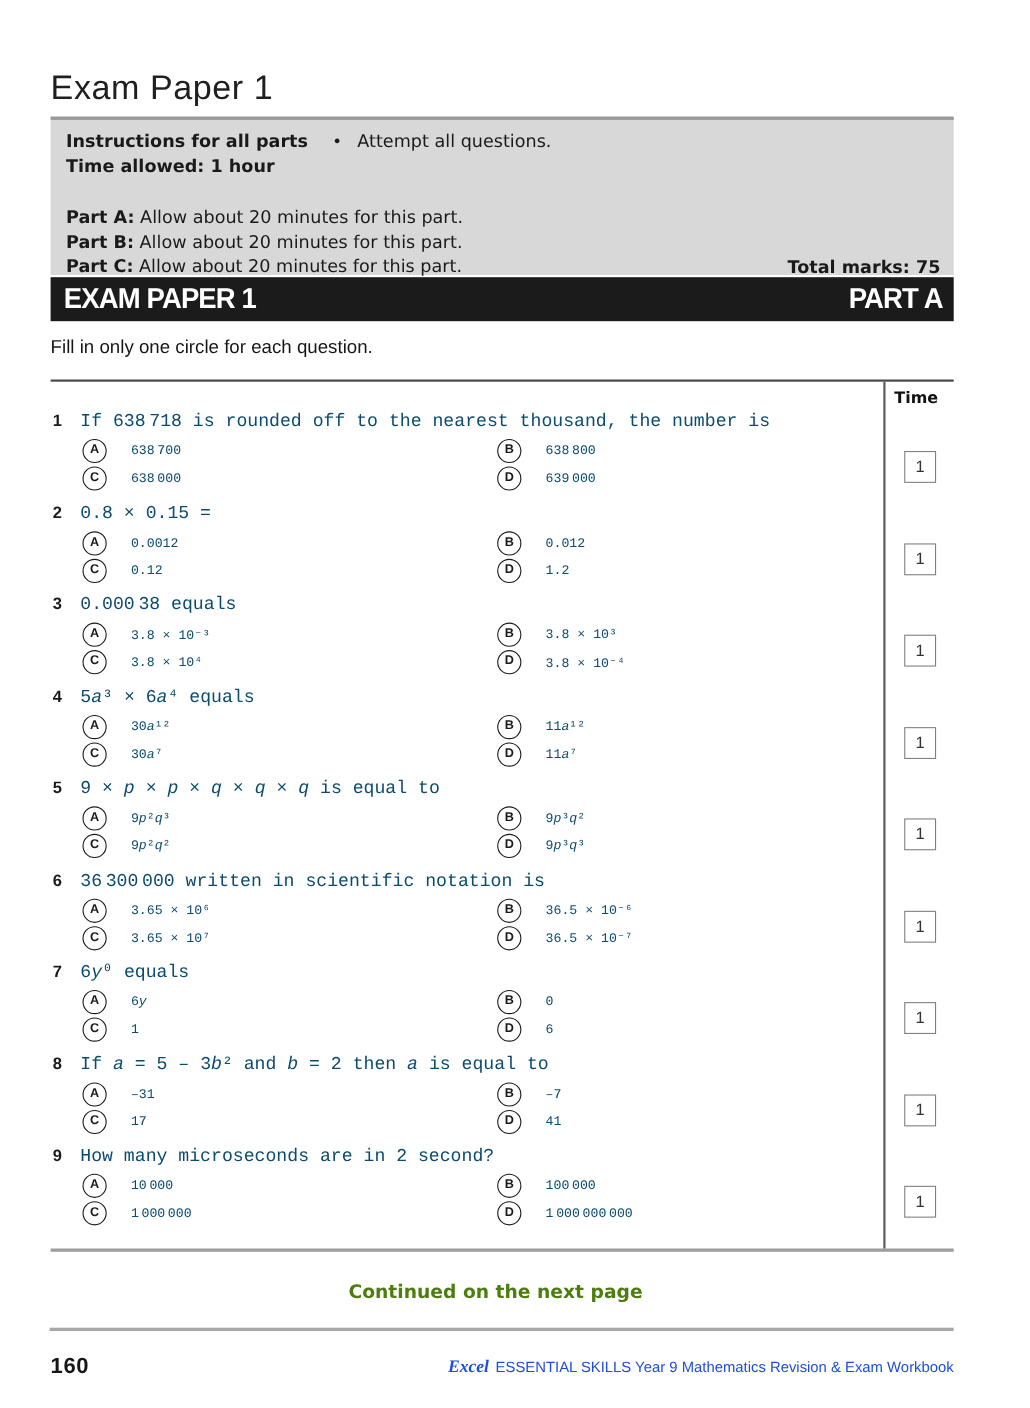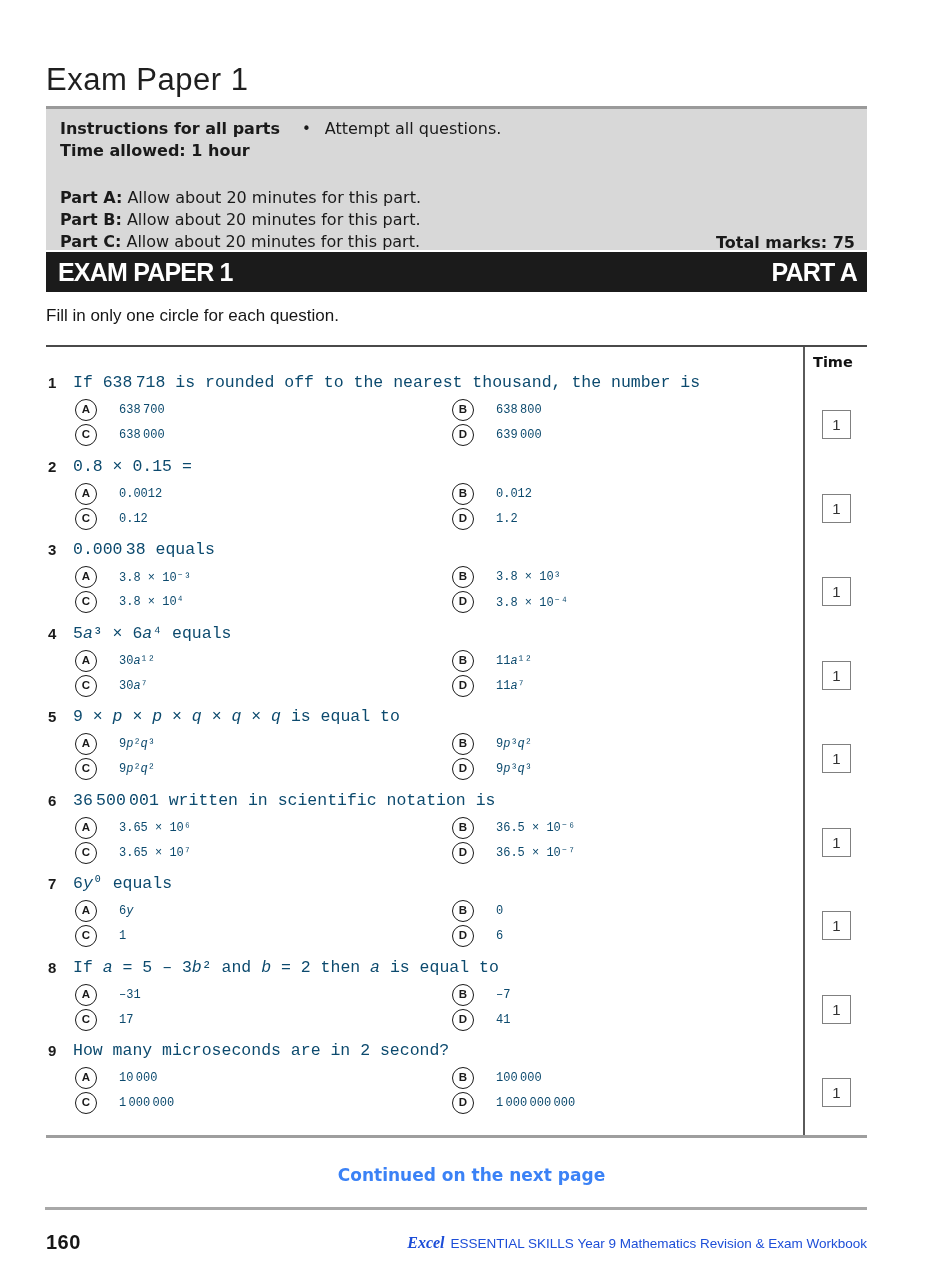--- a/index.html
+++ b/index.html
@@ -40,21 +40,21 @@
   .opt{position:absolute;display:flex;align-items:center;column-gap:22px;height:24px;}
   .opt:nth-child(1){left:29px;top:0;}
   .opt:nth-child(2){left:406px;top:0;}
   .opt:nth-child(3){left:29px;top:25px;}
   .opt:nth-child(4){left:406px;top:25px;}
   .circle{width:20px;height:20px;border:1.5px solid #1a1a1a;border-radius:50%;display:flex;align-items:center;justify-content:center;flex:0 0 auto;background:#fff;}
   .circle span{font-family:"Liberation Sans",sans-serif;font-weight:bold;font-size:11.5px;line-height:1;}
   .opt-text{font-size:12px;}
 
   
-  .continued{position:absolute;left:61px;top:1165px;width:821px;text-align:center;font-family:"DejaVu Sans",sans-serif;font-weight:bold;font-size:17px;color:#3b82f6;}
+  .continued{position:absolute;left:40px;top:1165px;width:821px;text-align:center;font-family:"DejaVu Sans",sans-serif;font-weight:bold;font-size:17px;color:#4d7c0f;}
   .foot-rule{position:absolute;left:45px;top:1207px;width:822px;height:3px;background:#a8a8a8;}
   .page-num{position:absolute;left:46px;top:1231px;font-size:20px;font-weight:800;letter-spacing:.5px;color:#161616;}
   .credit{position:absolute;right:69px;top:1234px;font-size:13.5px;color:#1d4ed8;white-space:nowrap;}
   .credit .brand{font-family:"Liberation Serif",serif;font-style:italic;font-weight:bold;font-size:16px;margin-right:6px;}
 </style>
 </head>
 <body>
 
 <div class="page-title">Exam Paper 1</div>
 
@@ -236,21 +236,21 @@
         <span class="circle">
               <span>D</span>
             </span>
         <span class="opt-text math">9<i>p</i>³<i>q</i>³</span>
       </div>
     </div>
   </div>
 
   <div class="question" style="top: 443.5px;">
     <span class="qnum">6</span>
-    <div class="stem math">36 500 001 written in scientific notation is</div>
+    <div class="stem math">36 300 000 written in scientific notation is</div>
     <div class="opts">
       <div class="opt">
         <span class="circle">
               <span>A</span>
             </span>
         <span class="opt-text math">3.65 × 10⁶</span>
       </div>
       <div class="opt">
         <span class="circle">
               <span>B</span>

